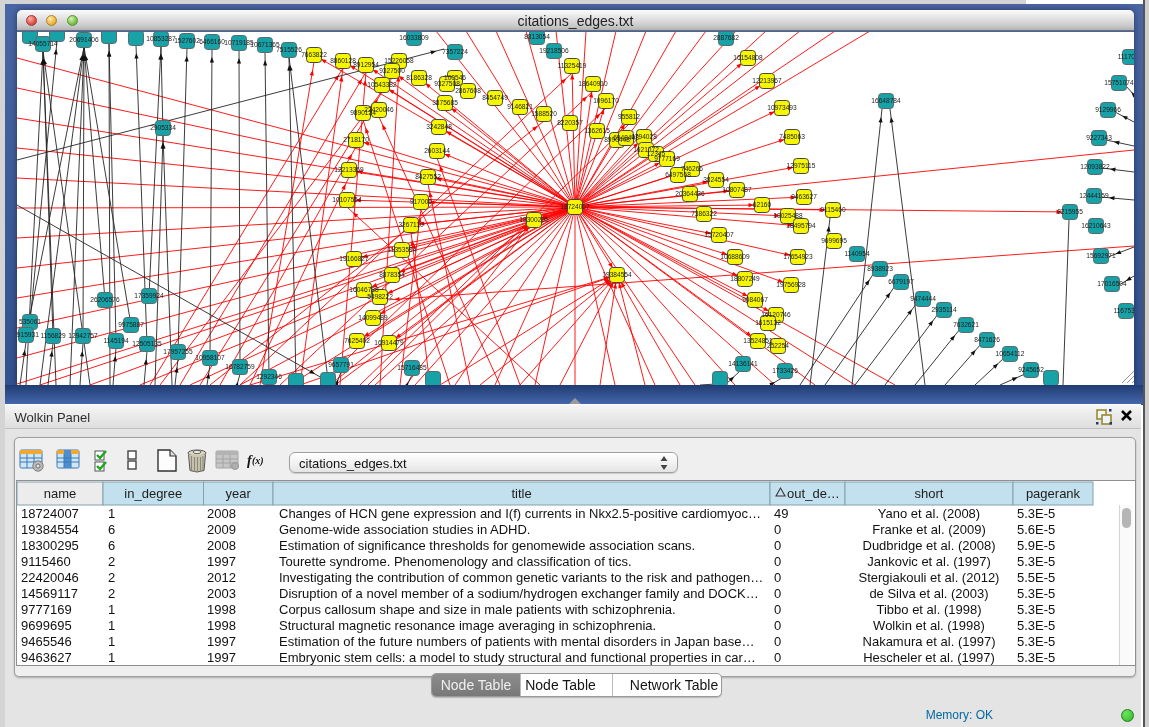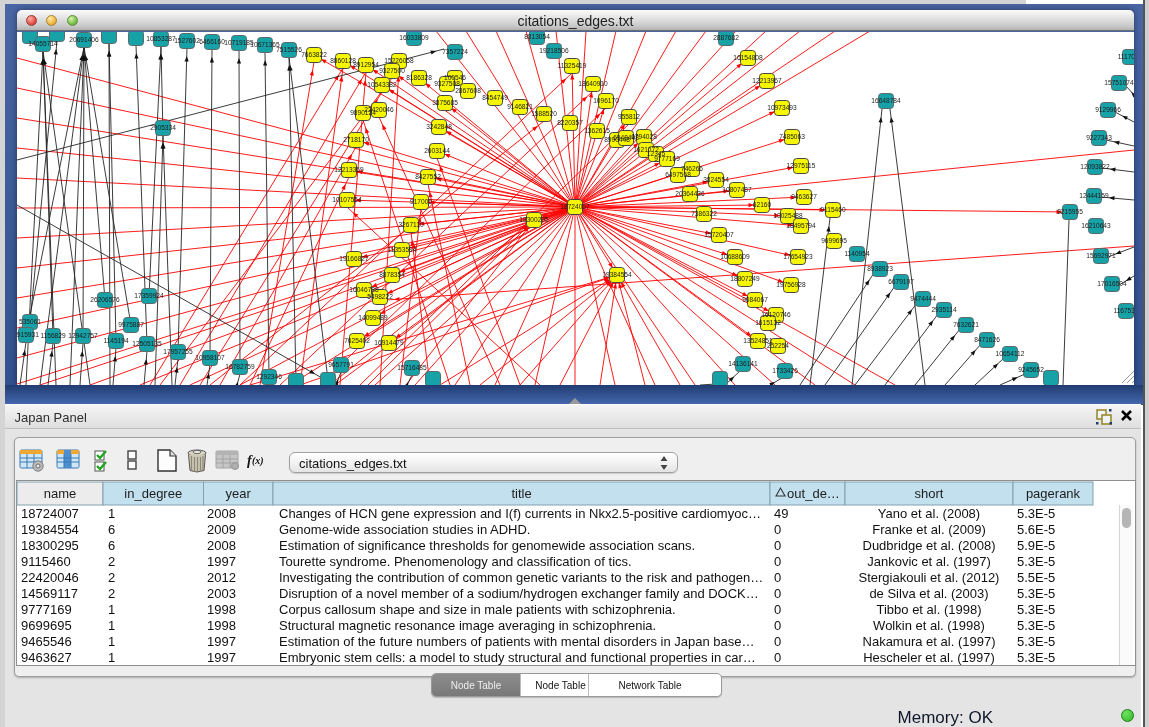--- a/index.html
+++ b/index.html
@@ -23,25 +23,25 @@
  border:1px solid #9f9f9f;border-radius:5px;box-shadow:0 1px 2px rgba(0,0,0,.25)}
 #tablebox {position:absolute;left:16px;top:480px;width:1120px;height:186px;background:#fff;
  border:1px solid #8f8f8f}
 #vscroll {position:absolute;left:1119px;top:505px;width:14px;height:160px;background:#fafafa;border-left:1px solid #d5d5d5}
 #vthumb {position:absolute;left:1121.5px;top:508px;width:9.5px;height:20px;background:#b5b5b5;border-radius:5px}
 #dropdown {position:absolute;left:289px;top:452px;width:389px;height:21px;border:1px solid #a0a0a0;
  border-radius:6px;background:linear-gradient(#ffffff,#f0f0f0 60%,#e4e4e4);box-shadow:0 1px 1px rgba(0,0,0,.15)}
 #dropdown span {position:absolute;left:9px;top:2.5px;font-size:13px;color:#111}
 #tabbar {position:absolute;left:431px;top:673px;width:291px;height:24px;border:1px solid #9a9a9a;
  border-radius:5px;background:#fff;overflow:hidden;box-shadow:0 1px 1px rgba(0,0,0,.2)}
-.tab {position:absolute;top:0;height:24px;font-size:10px;text-align:center;line-height:23px;color:#141414}
+.tab {position:absolute;top:0;height:24px;font-size:14px;text-align:center;line-height:23px;color:#141414}
 #tab1 {left:0;width:88px;background:linear-gradient(#8d8d8d,#767676);color:#efefef}
 #tab2 {left:88px;width:80px;border-left:1px solid #bbb}
-#tab3 {left:156px;width:123px;border-left:1px solid #bbb}
-#memory {position:absolute;right:33px;top:708px;font-size:17px;color:#0f172a}
+#tab3 {left:180px;width:123px;border-left:1px solid #bbb}
+#memory {position:absolute;right:33px;top:708px;font-size:12px;color:#0369a1}
 #memdot {position:absolute;left:1120.5px;top:709px;width:13px;height:13px;border-radius:50%;
  background:radial-gradient(circle at 35% 30%,#6fe35f,#2fb928);border:1px solid #1e7d1a}
 #rightsliver {position:absolute;left:1143px;top:0;width:6px;height:727px;background:#cfcfcf;border-left:2px solid #555}
 #dimple {position:absolute;left:569px;top:398px;width:0;height:0;border-left:6px solid transparent;
  border-right:6px solid transparent;border-bottom:6px solid #9a9a9a}
 #grip {position:absolute;left:1104px;top:338px}
 </style></head>
 <body>
 <div id="page">
 <div id="desktop"></div>
@@ -656,21 +656,21 @@
   <div id="titlebar">
     <div id="title">citations_edges.txt</div>
   </div>
   <div class="tl" style="left:9px;background:radial-gradient(circle at 35% 30%,#ffb0a8,#e3524b 60%,#b33a33);border:1px solid #9a3a33"></div>
   <div class="tl" style="left:29px;background:radial-gradient(circle at 35% 30%,#ffeab0,#f0b63e 60%,#c08a2a);border:1px solid #a8842a"></div>
   <div class="tl" style="left:49.5px;background:radial-gradient(circle at 35% 30%,#d6f5b0,#7cc04c 60%,#5e9f36);border:1px solid #5e8f36"></div>
 </div>
 <div id="bluebottom"></div>
 <div id="tablepanel">
   <div id="tpbar">
-        <span>Japan Panel</span>
+        <span>Wolkin Panel</span>
     <svg width="40" height="18" style="position:absolute;right:5px;top:3px" viewBox="0 0 40 18">
       <rect x="1" y="2" width="9" height="9" fill="#eef4fa" stroke="#9a8a30" stroke-width="1.6"></rect>
       <rect x="6" y="7" width="9" height="9" fill="#eef4fa" stroke="#9a8a30" stroke-width="1.6"></rect>
       <rect x="13" y="1" width="2.5" height="2.5" fill="#1c3f6e"></rect>
           <rect x="0" y="14" width="2.5" height="2.5" fill="#1c3f6e"></rect>
       <rect x="13.5" y="14" width="2.5" height="2.5" fill="#1c3f6e"></rect>
       <path d="M26 3l9 9M35 3l-9 9" stroke="#000" stroke-width="2.6"></path>
     </svg>
   </div>
 </div>

